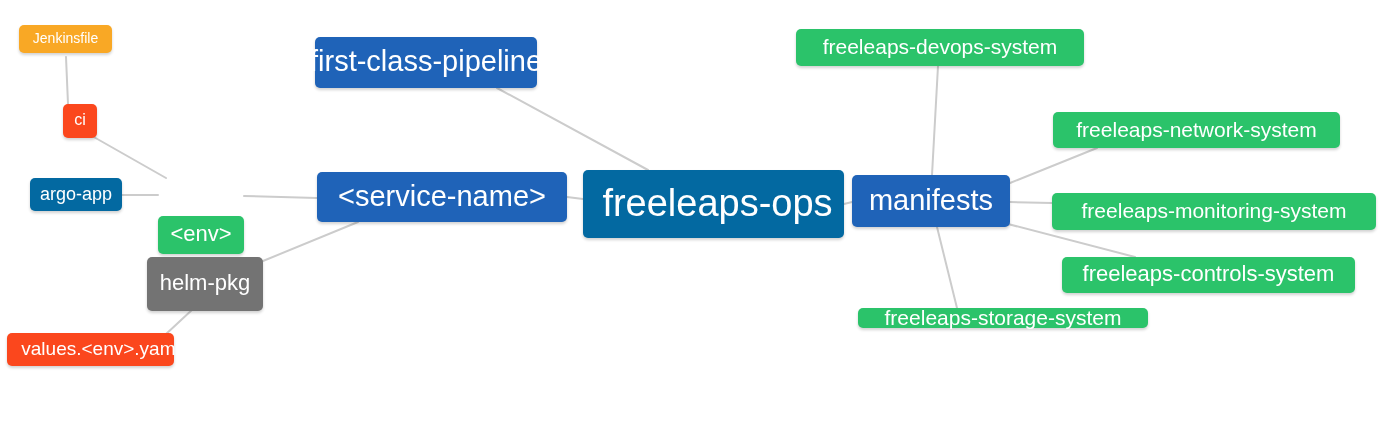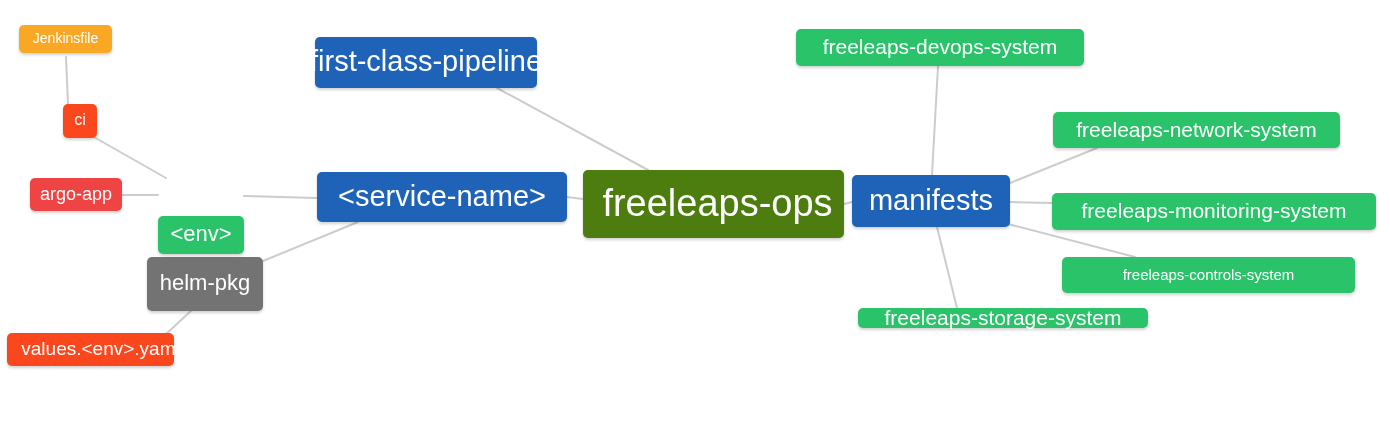--- a/index.html
+++ b/index.html
@@ -56,21 +56,21 @@
       <line x1="497" y1="88" x2="648" y2="170" stroke="#cccccc" stroke-width="2" stroke-linecap="round"></line>
       <line x1="567" y1="197" x2="583" y2="199" stroke="#cccccc" stroke-width="2" stroke-linecap="round"></line>
       <line x1="844" y1="204" x2="852" y2="202" stroke="#cccccc" stroke-width="2" stroke-linecap="round"></line>
       <line x1="932" y1="175" x2="938" y2="66" stroke="#cccccc" stroke-width="2" stroke-linecap="round"></line>
       <line x1="1010" y1="183" x2="1097" y2="148" stroke="#cccccc" stroke-width="2" stroke-linecap="round"></line>
       <line x1="1010" y1="202" x2="1052" y2="203" stroke="#cccccc" stroke-width="2" stroke-linecap="round"></line>
       <line x1="1008" y1="224" x2="1135" y2="257" stroke="#cccccc" stroke-width="2" stroke-linecap="round"></line>
       <line x1="937" y1="227" x2="957" y2="308" stroke="#cccccc" stroke-width="2" stroke-linecap="round"></line>
     </svg>
 
-<div class="node" style="left: 583px; top: 170px; width: 261px; height: 68px; background: #4d7c0f; font-size: 38px; padding-left: 8px;">
+<div class="node" style="left: 583px; top: 170px; width: 261px; height: 68px; background: #0369a1; font-size: 38px; padding-left: 8px;">
       <span>freeleaps-ops</span>
     </div>
     <div class="node" style="left: 315px; top: 37px; width: 222px; height: 51px; background: rgb(31, 99, 184); font-size: 29px;">
       <span>first-class-pipeline</span>
     </div>
     <div class="node" style="left: 317px; top: 172px; width: 250px; height: 50px; background: rgb(31, 99, 184); font-size: 29px; text-align: center;">
       <span>&lt;service-name&gt;</span>
     </div>
     <div class="node" style="left: 852px; top: 175px; width: 158px; height: 52px; background: rgb(31, 99, 184); font-size: 29px;">
       <span>manifests</span>
@@ -80,34 +80,34 @@
     </div>
     <div class="node" style="left: 147px; top: 257px; width: 116px; height: 54px; background: #737373; font-size: 22px;">
       <span>helm-pkg</span>
     </div>
     <div class="node" style="left: 19px; top: 25px; width: 93px; height: 28px; background: rgb(249, 168, 37); font-size: 14px;">
       <span>Jenkinsfile</span>
     </div>
     <div class="node" style="left: 52px; top: 104px; width: 34px; height: 34px; background: rgb(251, 71, 29); font-size: 16px; margin-left: 11px;">
       <span>ci</span>
     </div>
-    <div class="node" style="left: 30px; top: 178px; width: 92px; height: 33px; background: #ef4444; font-size: 18px;">
+    <div class="node" style="left: 30px; top: 178px; width: 92px; height: 33px; background: #0369a1; font-size: 18px;">
       <span>argo-app</span>
     </div>
     <div class="node" style="left: 7px; top: 333px; width: 167px; height: 33px; background: rgb(251, 71, 29); font-size: 19px; padding-left: 20px;">
       <span>values.&lt;env&gt;.yaml</span>
     </div>
     <div class="node" style="left: 796px; top: 29px; width: 288px; height: 37px; background: rgb(43, 195, 106); font-size: 21px;">
       <span>freeleaps-devops-system</span>
     </div>
     <div class="node" style="left: 1053px; top: 112px; width: 287px; height: 36px; background: rgb(43, 195, 106); font-size: 21px;">
       <span>freeleaps-network-system</span>
     </div>
     <div class="node" style="left: 1052px; top: 185px; width: 324px; height: 37px; background: rgb(43, 195, 106); font-size: 21px; margin-top: 8px;">
       <span>freeleaps-monitoring-system</span>
     </div>
-    <div class="node" style="left: 1062px; top: 257px; width: 293px; height: 36px; background: rgb(43, 195, 106); font-size: 15px;">
+    <div class="node" style="left: 1062px; top: 257px; width: 293px; height: 36px; background: rgb(43, 195, 106); font-size: 22px;">
       <span>freeleaps-controls-system</span>
     </div>
     <div class="node" style="left: 815px; top: 308px; width: 290px; height: 20px; background: rgb(43, 195, 106); font-size: 21px; margin-left: 43px;">
       <span>freeleaps-storage-system</span>
     </div>
   </div>
 
 </body></html>

